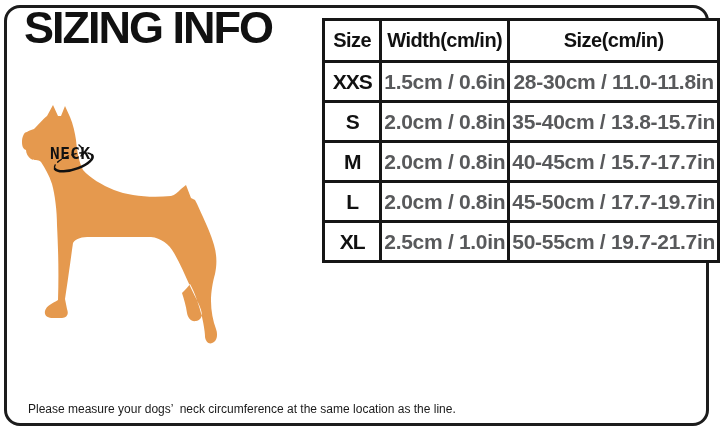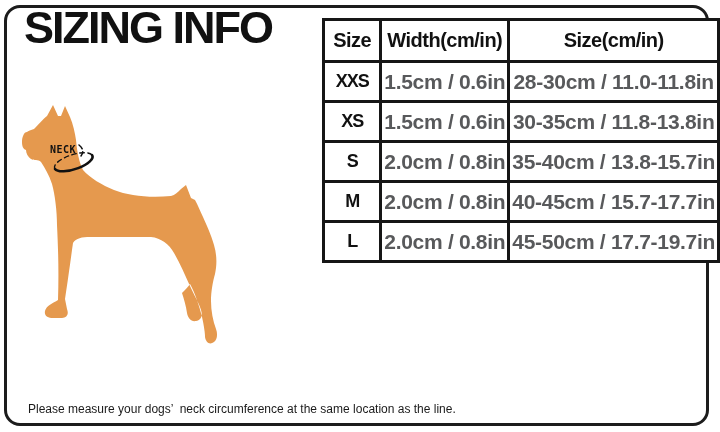--- a/index.html
+++ b/index.html
@@ -14,34 +14,34 @@
   }
   .title{
     position:absolute;left:24px;top:2px;width:290px;
     font-size:45px;font-weight:800;letter-spacing:-2px;color:#111;
     white-space:nowrap;
   }
   .dog-wrap{position:absolute;left:15px;top:85px;width:290px;height:290px;}
   .neck-label{
     position:absolute;left:50px;top:144px;
     font-family:"DejaVu Sans Mono", monospace;
-    font-size:10px;font-weight:bold;letter-spacing:0.5px;color:#111;
+    font-size:16px;font-weight:bold;letter-spacing:0.5px;color:#111;
   }
   .size-table{
     position:absolute;left:322px;top:18px;
     border-collapse:collapse;table-layout:fixed;
     background:#fff;
   }
   .size-table th,.size-table td{
     border:3px solid #161616;text-align:center;vertical-align:middle;
     padding:0 2px;overflow:hidden;white-space:nowrap;
   }
   .size-table th{height:39px;font-size:20px;font-weight:bold;color:#111;letter-spacing:-0.5px;}
   .size-table td{height:37px;}
-  td.size-cell{font-size:18px;font-weight:bold;color:#111;letter-spacing:-1px;}
+  td.size-cell{font-size:21px;font-weight:bold;color:#111;letter-spacing:-1px;}
   td.val-cell{font-size:21px;font-weight:bold;color:#58595B;letter-spacing:-0.3px;}
   .col-size{width:69px;}
   .col-width{width:122px;}
   .col-neck{width:172px;}
   .note{
     position:absolute;left:28px;top:402px;width:670px;
     font-size:12px;color:#1a1a1a;white-space:pre;letter-spacing:0px;
   }
 </style>
 </head>
@@ -125,35 +125,35 @@
       <th>Size(cm/in)</th>
     </tr>
   </thead>
   <tbody>
     <tr>
       <td class="size-cell">XXS</td>
       <td class="val-cell">1.5cm / 0.6in</td>
       <td class="val-cell">28-30cm / 11.0-11.8in</td>
     </tr>
     <tr>
-      <td class="size-cell">XS</td>
-      <td class="val-cell">1.5cm / 0.6in</td>
-      <td class="val-cell">30-35cm / 11.8-13.8in</td>
-    </tr>
-    <tr>
       <td class="size-cell">S</td>
       <td class="val-cell">2.0cm / 0.8in</td>
       <td class="val-cell">35-40cm / 13.8-15.7in</td>
     </tr>
     <tr>
       <td class="size-cell">M</td>
       <td class="val-cell">2.0cm / 0.8in</td>
       <td class="val-cell">40-45cm / 15.7-17.7in</td>
     </tr>
     <tr>
       <td class="size-cell">L</td>
       <td class="val-cell">2.0cm / 0.8in</td>
       <td class="val-cell">45-50cm / 17.7-19.7in</td>
     </tr>
+    <tr>
+      <td class="size-cell">XL</td>
+      <td class="val-cell">2.5cm / 1.0in</td>
+      <td class="val-cell">50-55cm / 19.7-21.7in</td>
+    </tr>
   </tbody>
 </table>
 
 <div class="note">Please measure your dogs’  neck circumference at the same location as the line.</div>
 
 </body></html>

